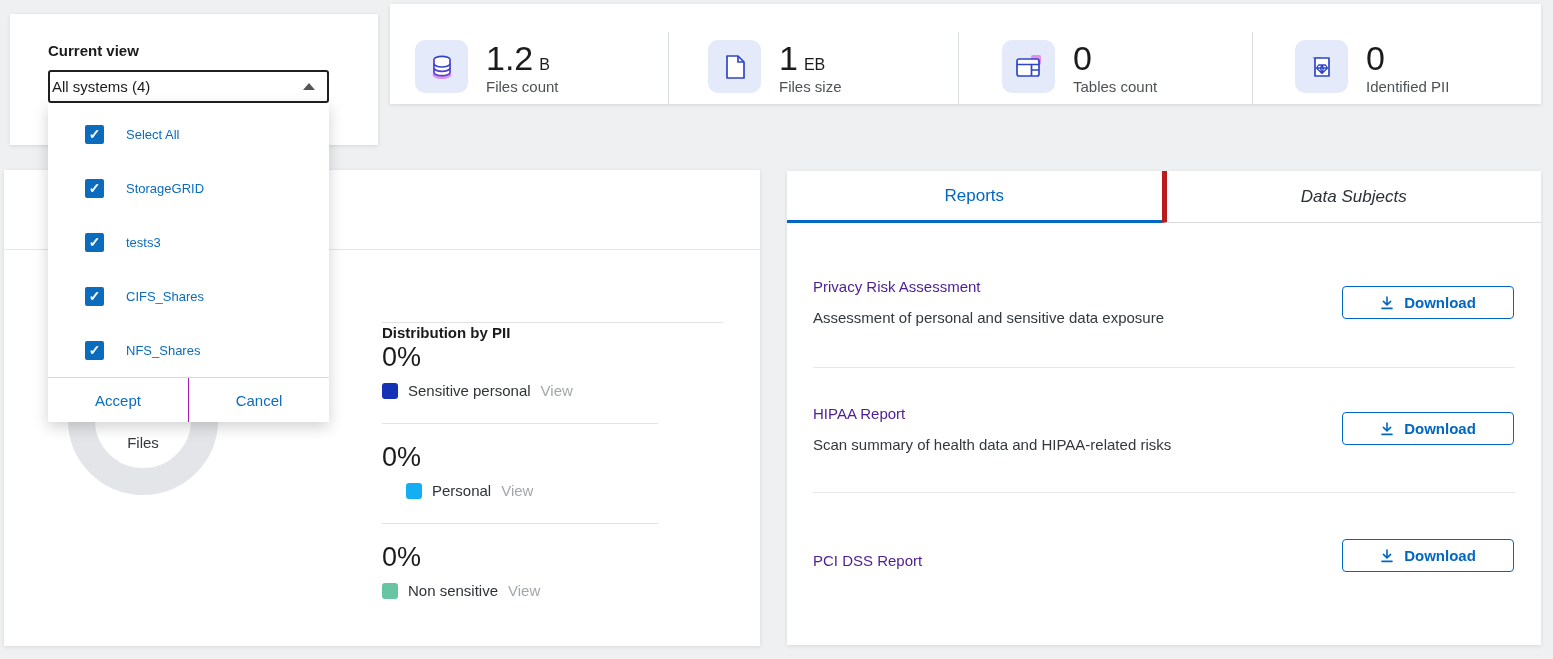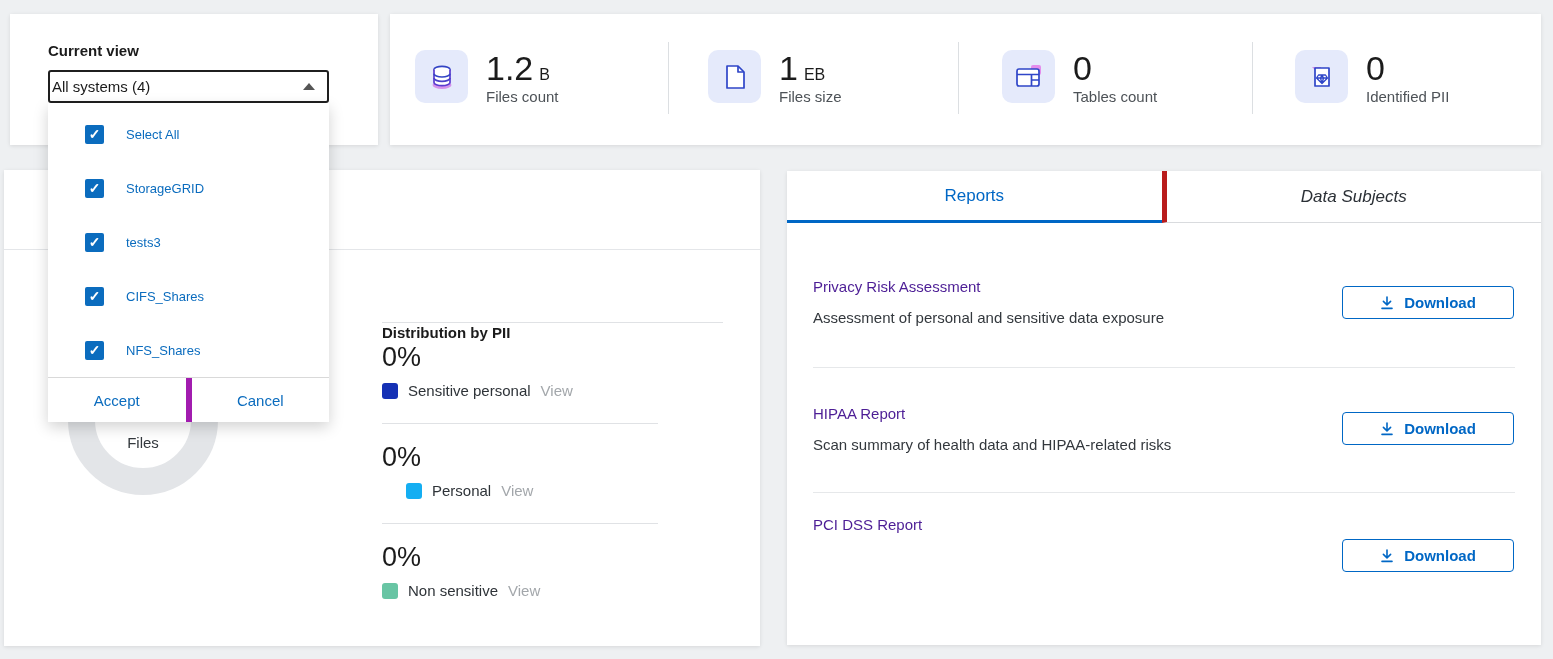--- a/index.html
+++ b/index.html
@@ -38,24 +38,24 @@
   }
   .dd-item .dd-label { font-size:13px; color:#0b6cbe; }
   .dd-footer {
     position:absolute; left:0; bottom:0; width:100%; height:45px;
     border-top:1px solid #d9d9d9; display:flex;
   }
   .dd-footer .dd-btn {
     flex:1; display:flex; align-items:center; justify-content:center;
     font-size:15px; color:#0b6cbe; cursor:pointer; background:#fff; border:none;
   }
-  .dd-footer .dd-btn:first-child { border-right:6px solid #a21caf; }
-
-  
-  #stats-card { left:390px; top:14px; width:1151px; height:131px; }
+  .dd-footer .dd-btn:first-child { border-right:1px solid #a21caf; }
+
+  
+  #stats-card { left:390px; top:4px; width:1151px; height:100px; }
   .stat { position:absolute; top:36px; display:flex; gap:18px; }
   .stat-icon-box {
     width:53px; height:53px; border-radius:10px; background:#e5eafb;
     display:flex; align-items:center; justify-content:center; flex-shrink:0;
   }
   .stat-text { display:flex; flex-direction:column; }
   .stat-value-row { display:flex; align-items:baseline; gap:6px; }
   .stat-value { font-size:34px; font-weight:300; color:#1b1b1b; line-height:36px; }
   .stat-unit { font-size:16px; color:#1b1b1b; }
   .stat-label { font-size:15px; color:#4d5257; margin-top:2px; }
@@ -249,21 +249,21 @@
   <div class="report-title" style="top:234px;">HIPAA Report</div>
   <div class="report-desc" style="top:265px;">Scan summary of health data and HIPAA-related risks</div>
   <button class="download-btn" style="top:241px;">
     <svg class="icon" width="14" height="14" viewBox="0 0 14 14">
       <path d="M7 1v7.2M3.4 5.4 7 8.8l3.6-3.4M2 12.4h10" fill="none" stroke="#0067c5" stroke-width="1.6" stroke-linecap="round" stroke-linejoin="round"></path>
     </svg>
     <span>Download</span>
   </button>
   <div class="report-hr" style="top:321px;"></div>
 
-  <div class="report-title" style="top:345px;">PCI DSS Report</div>
+  <div class="report-title" style="top:381px;">PCI DSS Report</div>
   <button class="download-btn" style="top:368px;">
     <svg class="icon" width="14" height="14" viewBox="0 0 14 14">
       <path d="M7 1v7.2M3.4 5.4 7 8.8l3.6-3.4M2 12.4h10" fill="none" stroke="#0067c5" stroke-width="1.6" stroke-linecap="round" stroke-linejoin="round"></path>
     </svg>
     <span>Download</span>
   </button>
 </div>
 
 <div id="dropdown">
   <div class="dd-item" style="top:22px;">

